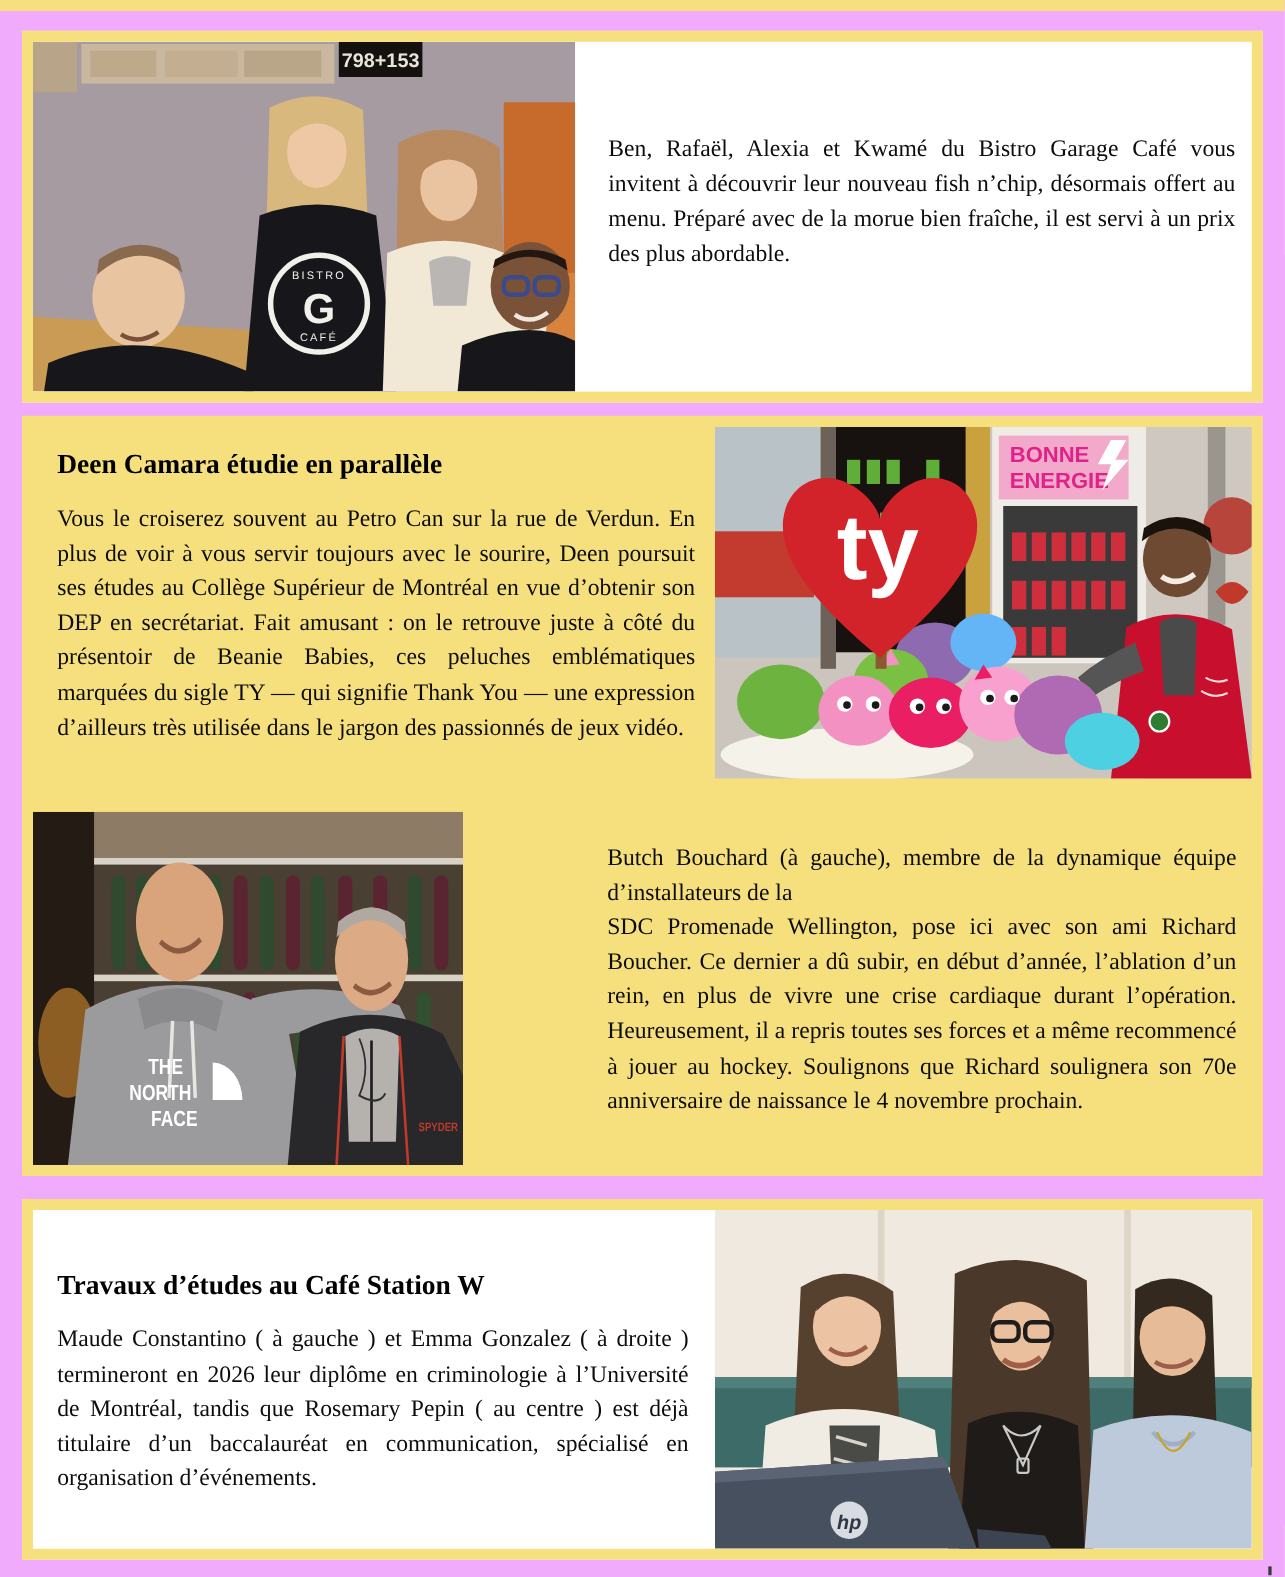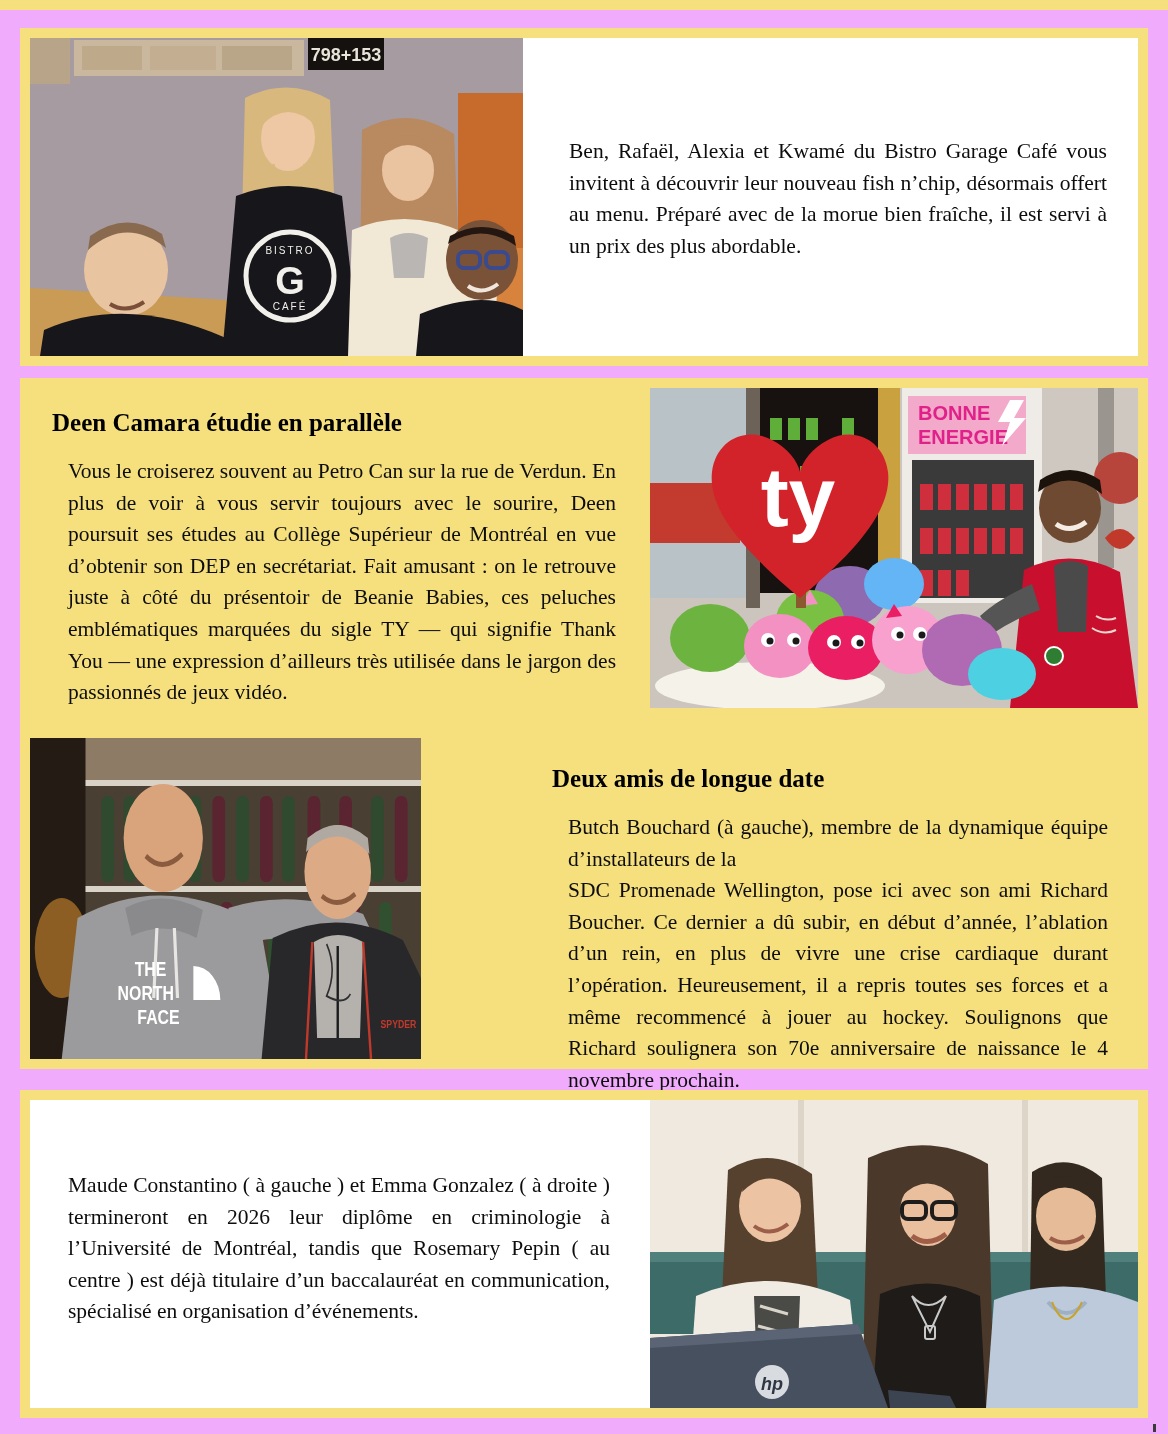--- a/index.html
+++ b/index.html
@@ -18,21 +18,21 @@
   #photo1{left:0;top:0;width:493px;height:318px;}
   #photo2{left:630px;top:10px;width:488px;height:320px;}
   #photo3{left:10px;top:10px;width:391px;height:321px;}
   #photo4{left:620px;top:0;width:488px;height:308px;}
   .text-col{position:absolute;color:#0b0b0b;}
   #text1{left:523px;top:82px;width:570px;}
   #text2{left:32px;top:30px;width:580px;}
   #text3{left:532px;top:36px;width:572px;}
   #text4{left:22px;top:54px;width:574px;}
   .text-col h2{margin:0 0 18px 0;font-size:25px;line-height:30px;font-weight:700;color:#000;}
-  .text-col p{margin:16px;font-size:21.5px;line-height:31.6px;text-align:justify;white-space:pre-line;color:#0d0d0d;}
+  .text-col p{margin:0;font-size:21.5px;line-height:31.6px;text-align:justify;white-space:pre-line;color:#0d0d0d;}
   .corner-mark{position:absolute;left:1153px;top:1424px;width:3px;height:8px;background:#3a3a3a;}
   svg text{font-family:"Liberation Sans","DejaVu Sans",sans-serif;}
 </style>
 </head>
 <body>
 
 <div class="page">
   <div class="top-strip"></div>
 
   <section class="card white" id="card1">
@@ -244,28 +244,28 @@
         <path d="M368,158 Q388,172 410,156" stroke="#8a5b3e" stroke-width="5" fill="none"></path>
         <path d="M306,200 Q388,168 470,202 L493,240 L493,321 L292,321 Z" fill="#28282b"></path>
         <path d="M358,204 Q388,190 420,204 L416,300 L362,300 Z" fill="#b5b2ad"></path>
         <path d="M388,208 L388,300" stroke="#1b1b1d" stroke-width="3"></path>
         <path d="M356,204 L348,321 M420,204 L430,321" stroke="#c0392b" stroke-width="3" fill="none"></path>
         <path d="M374,206 q14,26 0,52 q22,10 30,-2" stroke="#2f2f33" stroke-width="2" fill="none"></path>
         <text x="442" y="290" font-size="11" font-weight="bold" fill="#c0392b">SPYDER</text>
       </svg>
     </div>
     <div class="text-col" id="text3">
-      <h2>Deux amis de longue date</h2>
       <p>Butch Bouchard (à gauche), membre de la dynamique équipe d’installateurs de la
 SDC Promenade Wellington, pose ici avec son ami Richard Boucher. Ce dernier a dû subir, en début d’année, l’ablation d’un rein, en plus de vivre une crise cardiaque durant l’opération. Heureusement, il a repris toutes ses forces et a même recommencé à jouer au hockey. Soulignons que Richard soulignera son 70e anniversaire de naissance le 4 novembre prochain.</p>
     </div>
   </section>
 
   <section class="card white" id="card4">
     <div class="text-col" id="text4">
+      <h2>Travaux d’études au Café Station W</h2>
       <p>Maude Constantino  ( à gauche ) et Emma Gonzalez ( à droite ) termineront en 2026 leur diplôme en criminologie à l’Université de Montréal, tandis que Rosemary Pepin ( au centre ) est déjà titulaire d’un baccalauréat en communication, spécialisé en organisation d’événements.</p>
     </div>
     <div class="photo" id="photo4">
       <svg viewBox="0 0 488 308" preserveAspectRatio="none">
         <rect x="0" y="0" width="488" height="308" fill="#efe9df"></rect>
         <rect x="148" y="0" width="6" height="190" fill="#ddd5c8"></rect>
         <rect x="372" y="0" width="6" height="190" fill="#ddd5c8"></rect>
         <rect x="0" y="152" width="488" height="82" fill="#3d6b68"></rect>
         <rect x="0" y="152" width="488" height="10" fill="#4f807c"></rect>
 

